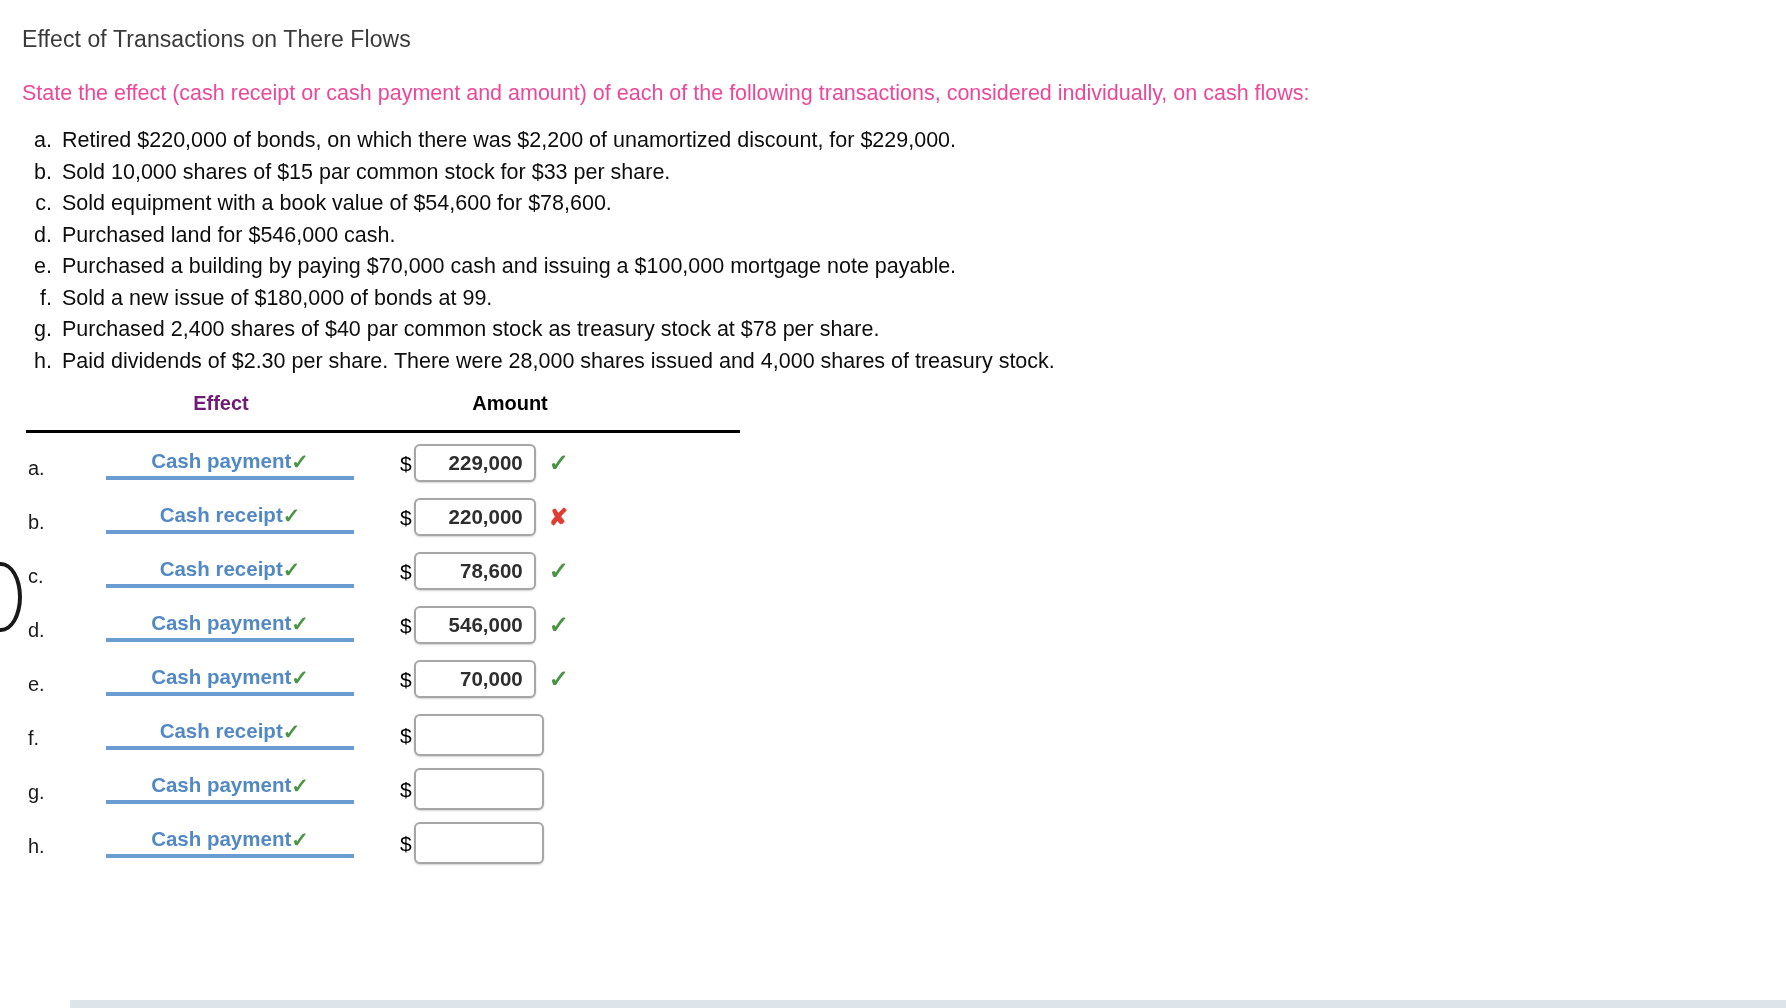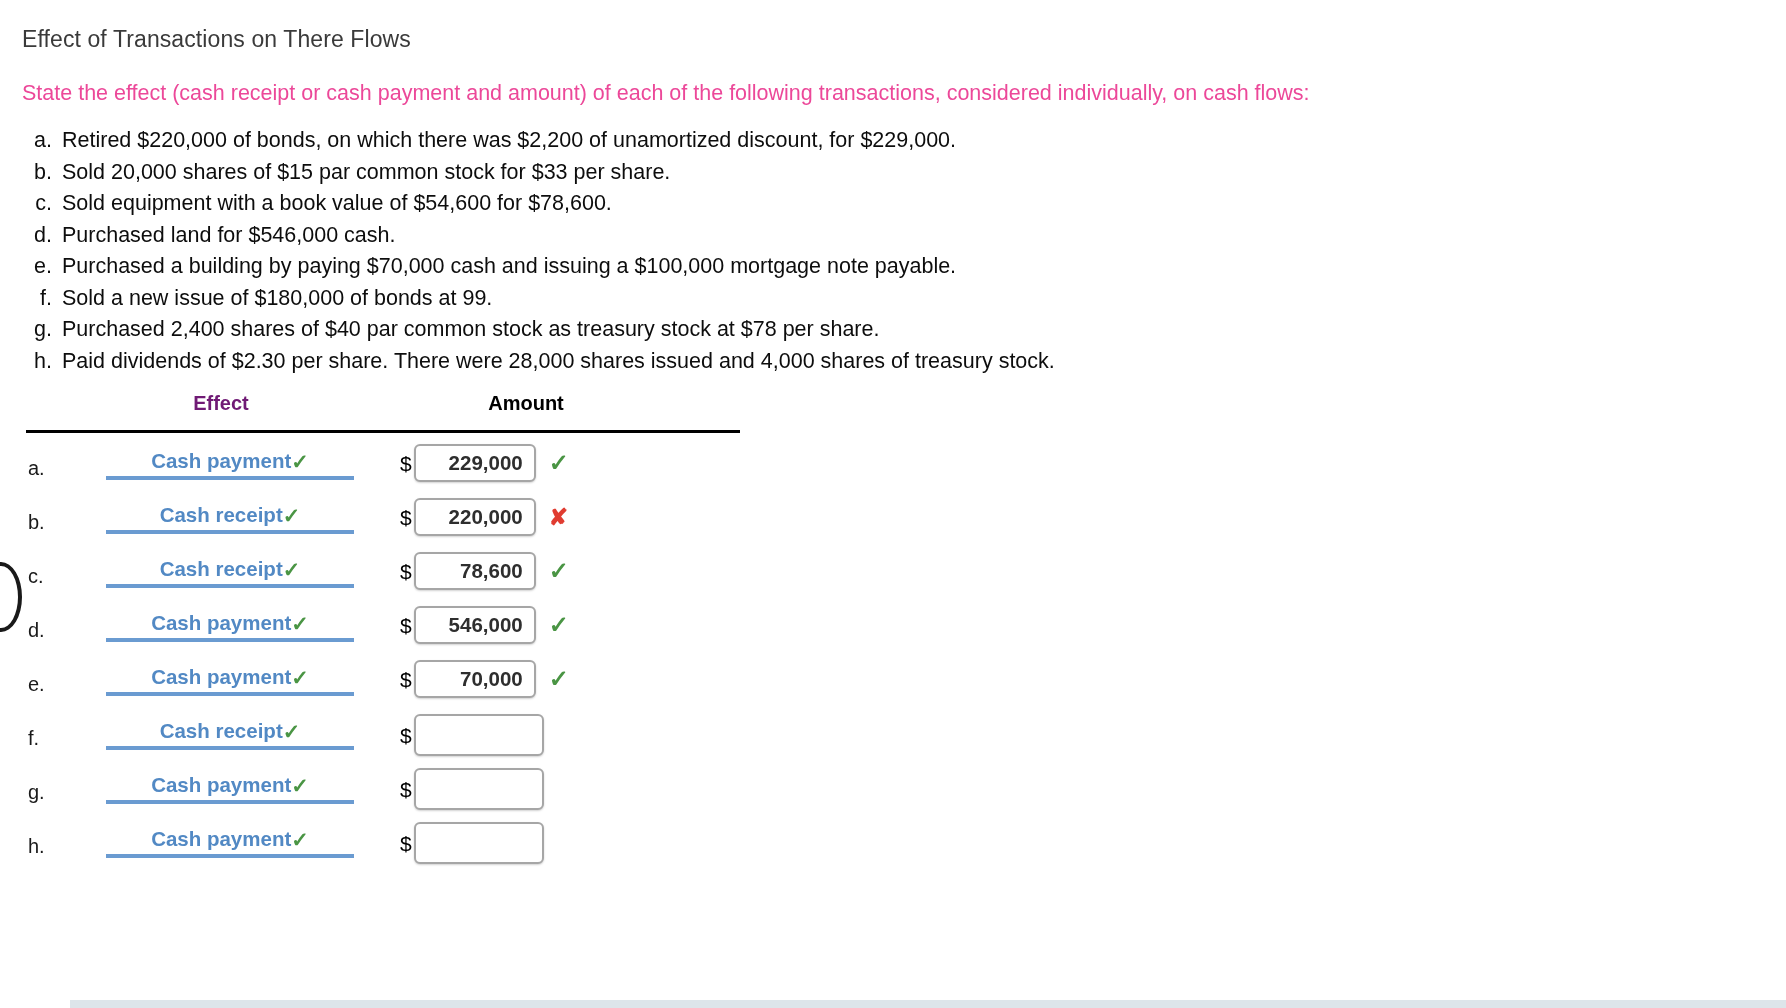--- a/index.html
+++ b/index.html
@@ -81,21 +81,21 @@
     left: 106px;
     top: 0;
     width: 230px;
     text-align: center;
     font-size: 20px;
     font-weight: bold;
     color: #701a75;
   }
   .th-amount {
     position: absolute;
-    left: 421px;
+    left: 405px;
     top: 0;
     width: 210px;
     text-align: center;
     font-size: 20px;
     font-weight: bold;
     color: #000000;
   }
   .head-rule {
     position: absolute;
     left: 26px;
@@ -224,21 +224,21 @@
 
 <div class="prompt">State the effect (cash receipt or cash payment and amount) of each of the following transactions, considered individually, on cash flows:</div>
 
 <div class="txn-list">
     <div class="txn-item">
       <span class="txn-letter">a.</span>
       <span class="txn-text">Retired $220,000 of bonds, on which there was $2,200 of unamortized discount, for $229,000.</span>
     </div>
     <div class="txn-item">
       <span class="txn-letter">b.</span>
-      <span class="txn-text">Sold 20,000 shares of $15 par common stock for $33 per share.</span>
+      <span class="txn-text">Sold 10,000 shares of $15 par common stock for $33 per share.</span>
     </div>
     <div class="txn-item">
       <span class="txn-letter">c.</span>
       <span class="txn-text">Sold equipment with a book value of $54,600 for $78,600.</span>
     </div>
     <div class="txn-item">
       <span class="txn-letter">d.</span>
       <span class="txn-text">Purchased land for $546,000 cash.</span>
     </div>
     <div class="txn-item">

